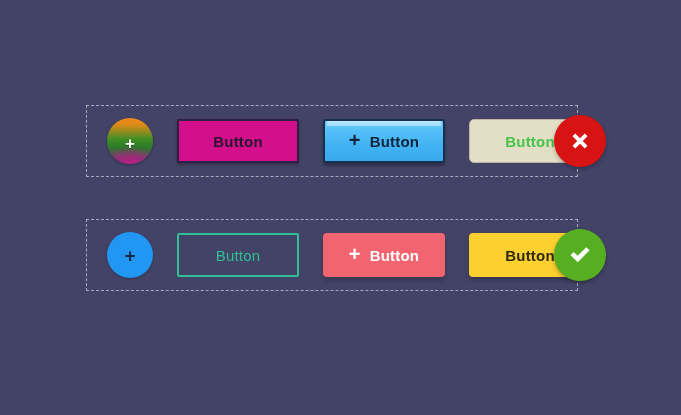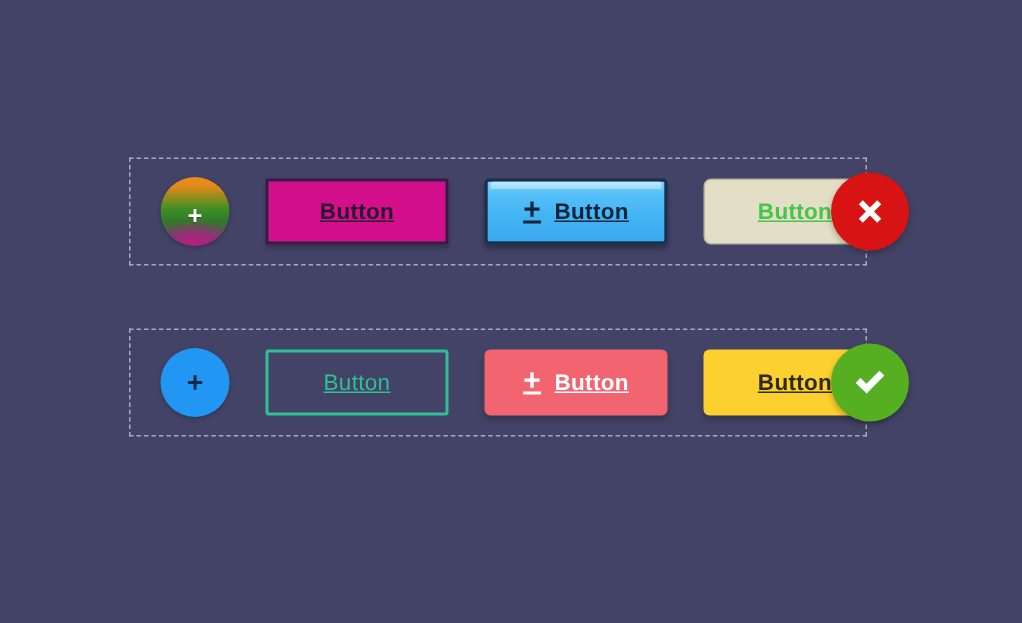--- a/index.html
+++ b/index.html
@@ -86,21 +86,20 @@
   .btn {
     flex: 0 0 auto;
     height: 44px;
     display: flex;
     align-items: center;
     justify-content: center;
     box-sizing: border-box;
     font-size: 15px;
     white-space: nowrap;
     letter-spacing: 0.2px;
-    text-decoration: underline;
   }
   .btn .plus-glyph {
     font-size: 20px;
     font-weight: bold;
     line-height: 1;
     margin-right: 9px;
     margin-top: -2px;
   }
 
   

